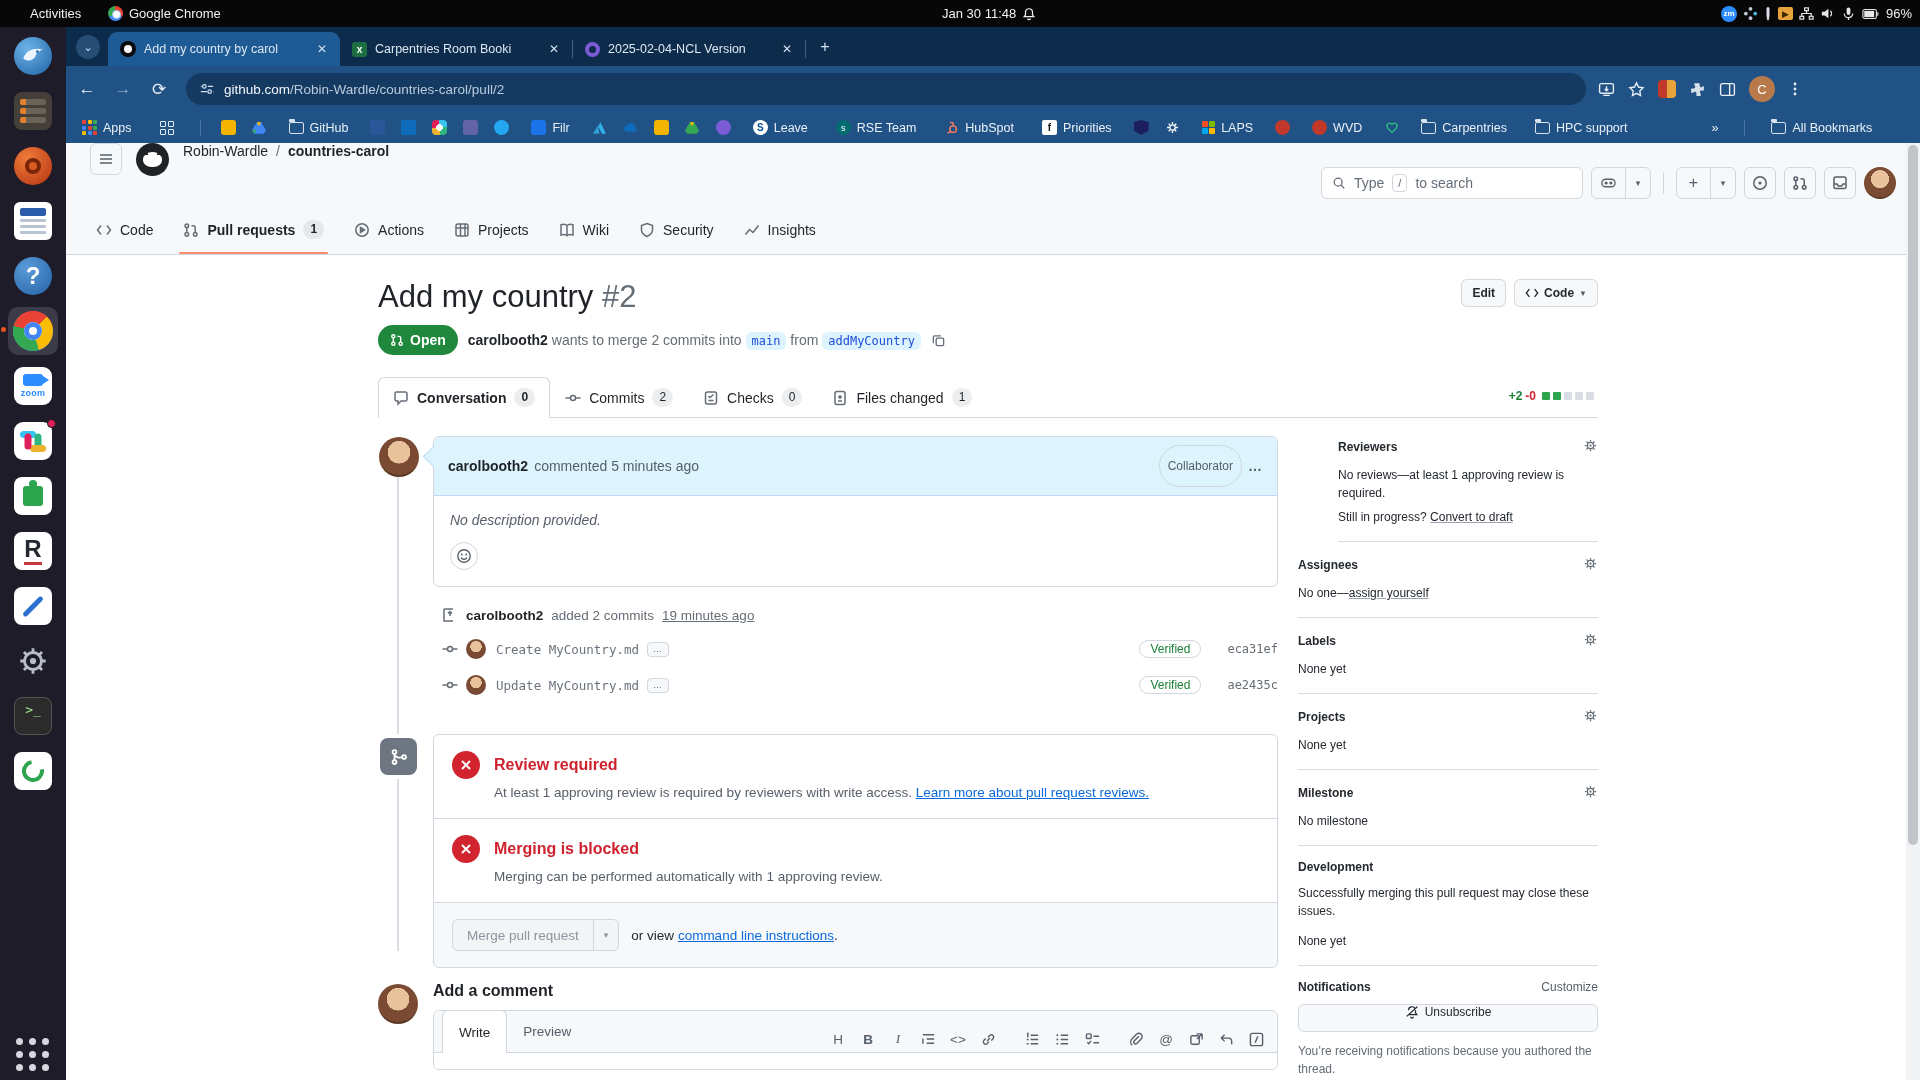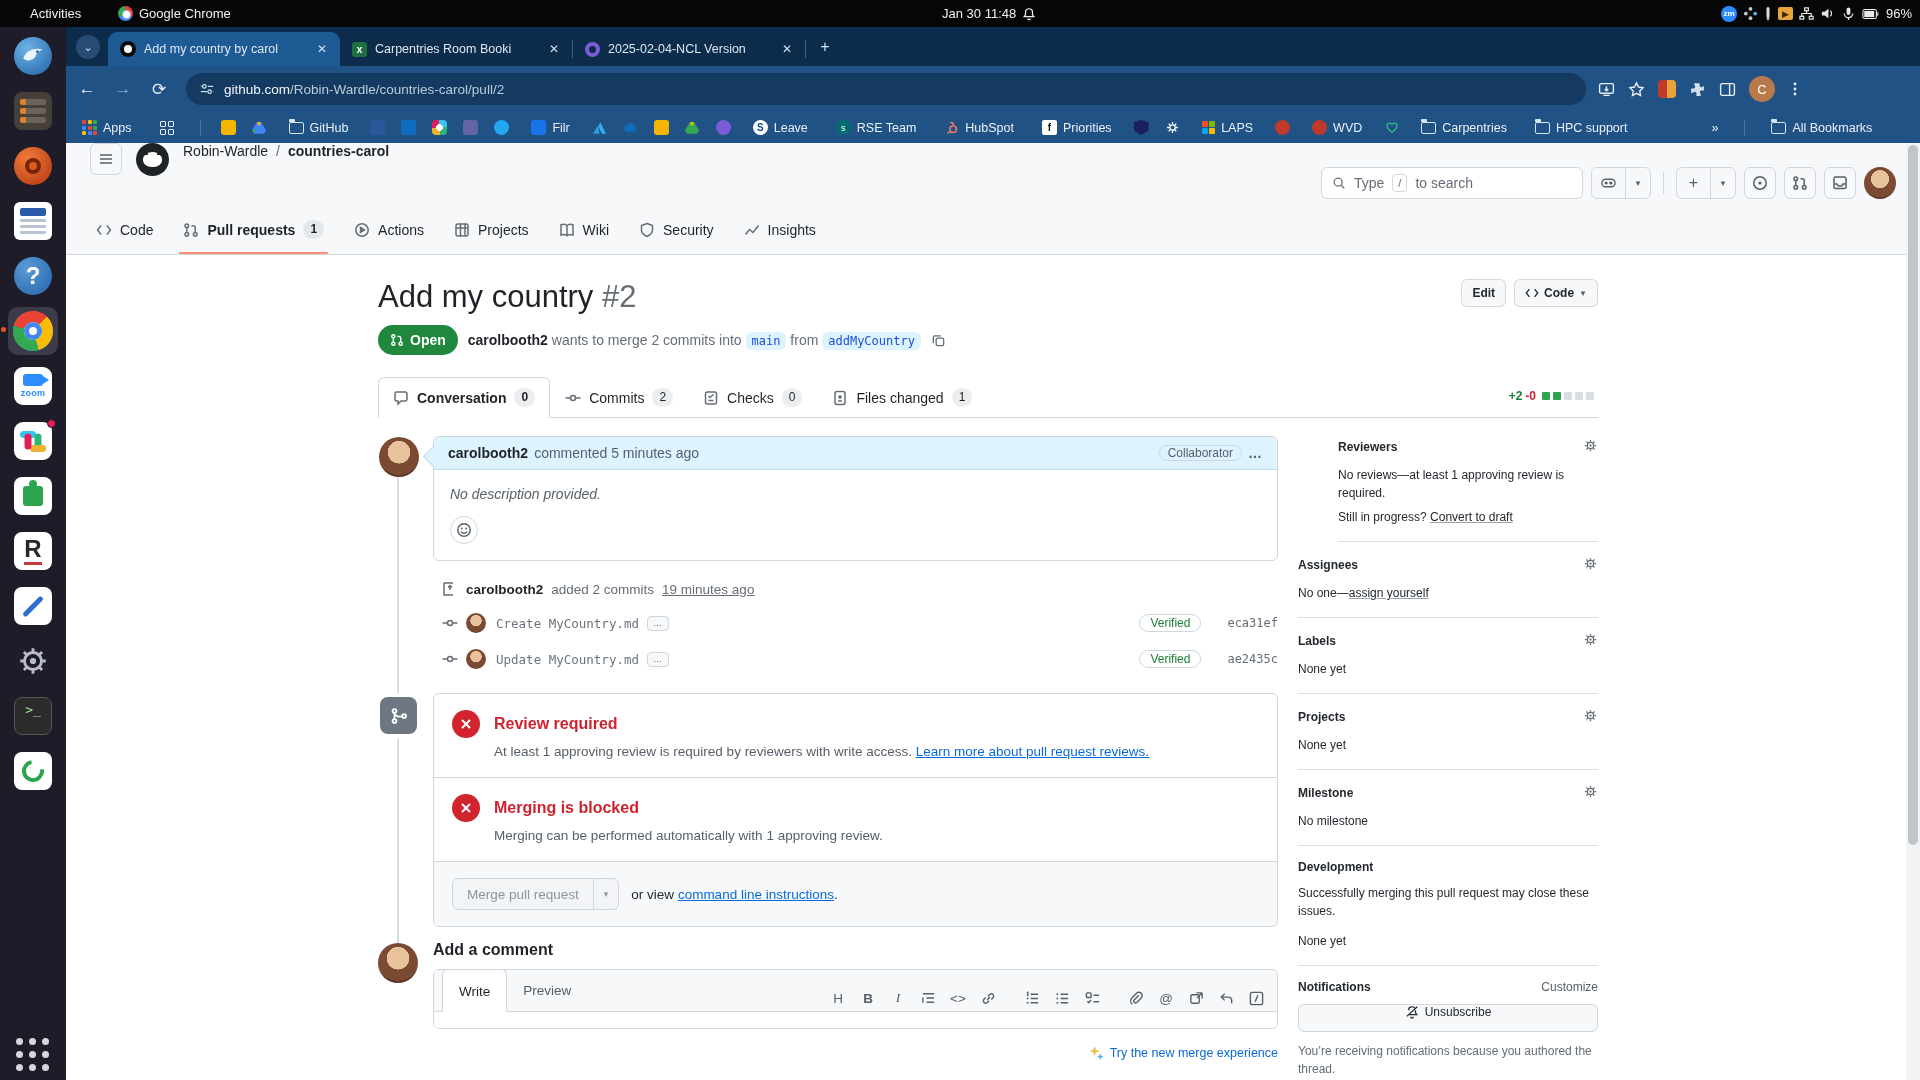--- a/index.html
+++ b/index.html
@@ -4,21 +4,21 @@
 <style>
   * { margin:0; padding:0; box-sizing:border-box; }
   html,body { width:1920px; height:1080px; overflow:hidden; background:#000;
               font-family:"Liberation Sans", sans-serif; }
 
   
   #sysbar{position:absolute;left:0;top:0;width:1920px;height:27px;background:#070707;
           color:#f2f2f2;font-size:13px;}
   #sysbar .it{position:absolute;top:0;height:27px;display:flex;align-items:center;gap:6px;}
   #activities{left:30px;}
-  #sys-app{left:118px;}
+  #sys-app{left:108px;}
   #sys-clock{left:942px;gap:8px;}
   #sys-tray{right:8px;display:flex;align-items:center;gap:14px;}
   .chrome-mini{width:15px;height:15px;border-radius:50%;
      background:conic-gradient(#ea4335 0 120deg,#4285f4 120deg 240deg,#34a853 240deg 360deg);
      position:relative;}
   .chrome-mini::after{content:"";position:absolute;left:4px;top:4px;width:7px;height:7px;
      border-radius:50%;background:#fff;border:1px solid #9ec2f0;}
   .tray-zm{width:16px;height:16px;border-radius:50%;background:#2d8cff;color:#fff;
      font-size:8px;display:flex;align-items:center;justify-content:center;font-weight:bold;}
   .tray-orange{width:15px;height:13px;background:#e8a33d;border-radius:2px;display:flex;
@@ -197,42 +197,42 @@
   #thread::before{content:"";position:absolute;left:19px;top:40px;bottom:150px;width:2px;background:#d8dee4;}
 
   .comment-card{margin-left:55px;border:1px solid #d0d7de;border-radius:6px;position:relative;background:#fff;}
   .comment-card::before{content:"";position:absolute;left:-8px;top:12px;width:14px;height:14px;
       background:#ddf4ff;border-left:1px solid #bcd9f5;border-bottom:1px solid #bcd9f5;transform:rotate(45deg);}
   .tl-avatar{position:absolute;left:-55px;top:0;width:40px;height:40px;border-radius:50%;
       background:radial-gradient(circle at 50% 38%,#e8c29a 0 35%,#7a4b32 36% 70%,#5d3a27 71%);}
   .cc-head{background:#ddf4ff;border-bottom:1px solid #bcd9f5;border-radius:6px 6px 0 0;
       display:flex;align-items:center;gap:6px;padding:8px 14px;font-size:14px;color:#57606a;position:relative;z-index:1;}
   .cc-head b{color:#1f2328;}
-  .pill{border:1px solid #d0d7de;border-radius:999px;font-size:12px;padding:0 8px;color:#57606a;}
+  .pill{border:1px solid #d0d7de;border-radius:999px;font-size:12px;padding:13px 8px;color:#57606a;}
   .kebab{color:#57606a;letter-spacing:1px;font-weight:bold;}
   .cc-body{padding:16px;font-size:14px;}
   .cc-body .empty{font-style:italic;color:#57606a;}
   .react-btn{margin-top:14px;width:28px;height:28px;border:1px solid #d0d7de;border-radius:50%;
       display:flex;align-items:center;justify-content:center;color:#57606a;}
 
   #commits-group{margin:20px 0 20px 64px;font-size:13.5px;color:#656d76;}
   .cg-head{display:flex;align-items:center;gap:8px;}
   .cg-head b{color:#1f2328;}
   .cg-head .when{text-decoration:underline;color:#656d76;}
   .commit-row{display:flex;align-items:center;gap:8px;margin-top:16px;}
   .commit-row .msg{font-family:"DejaVu Sans Mono",monospace;font-size:12.5px;color:#6a737d;margin-left:2px;}
   .mini-avatar{width:20px;height:20px;border-radius:50%;
       background:radial-gradient(circle at 50% 38%,#e8c29a 0 35%,#7a4b32 36% 70%,#5d3a27 71%);}
   .msg-kebab{border:1px solid #d0d7de;background:#f6f8fa;border-radius:4px;font-size:9px;
       color:#57606a;padding:0 5px;line-height:13px;letter-spacing:1px;}
   .commit-right{margin-left:auto;display:flex;align-items:center;gap:26px;}
   .verified{border:1px solid #d0d7de;color:#1a7f37;border-radius:999px;font-size:12px;padding:1px 10px;}
   .sha{font-family:"DejaVu Sans Mono",monospace;font-size:12px;color:#656d76;}
 
-  #merge-region{position:relative;margin-top:24px;}
+  #merge-region{position:relative;margin-top:39px;}
   #merge-glyph{position:absolute;left:2px;top:4px;width:37px;height:37px;border-radius:8px;
       background:#6e7781;display:flex;align-items:center;justify-content:center;z-index:1;
       box-shadow:0 0 0 4px #fff;}
   #merge-box{margin-left:55px;border:1px solid #d0d7de;border-radius:6px;background:#fff;}
   .mb-sec{padding:16px 18px;}
   .mb-sec+.mb-sec{border-top:1px solid #d0d7de;}
   .mb-title-row{display:flex;align-items:center;gap:14px;}
   .x-circle{width:28px;height:28px;border-radius:50%;background:#d1242f;display:flex;
       align-items:center;justify-content:center;flex:0 0 auto;}
   .mb-title{font-size:16px;font-weight:600;color:#cf222e;}

